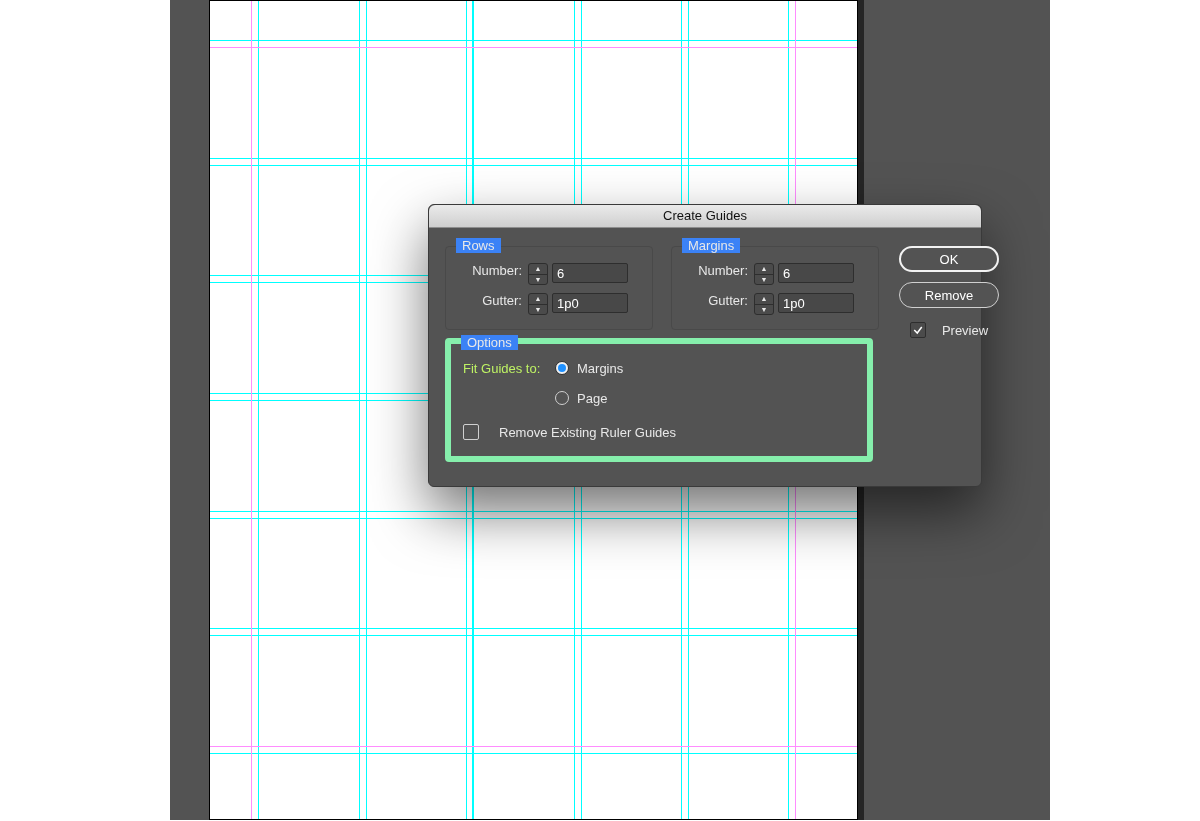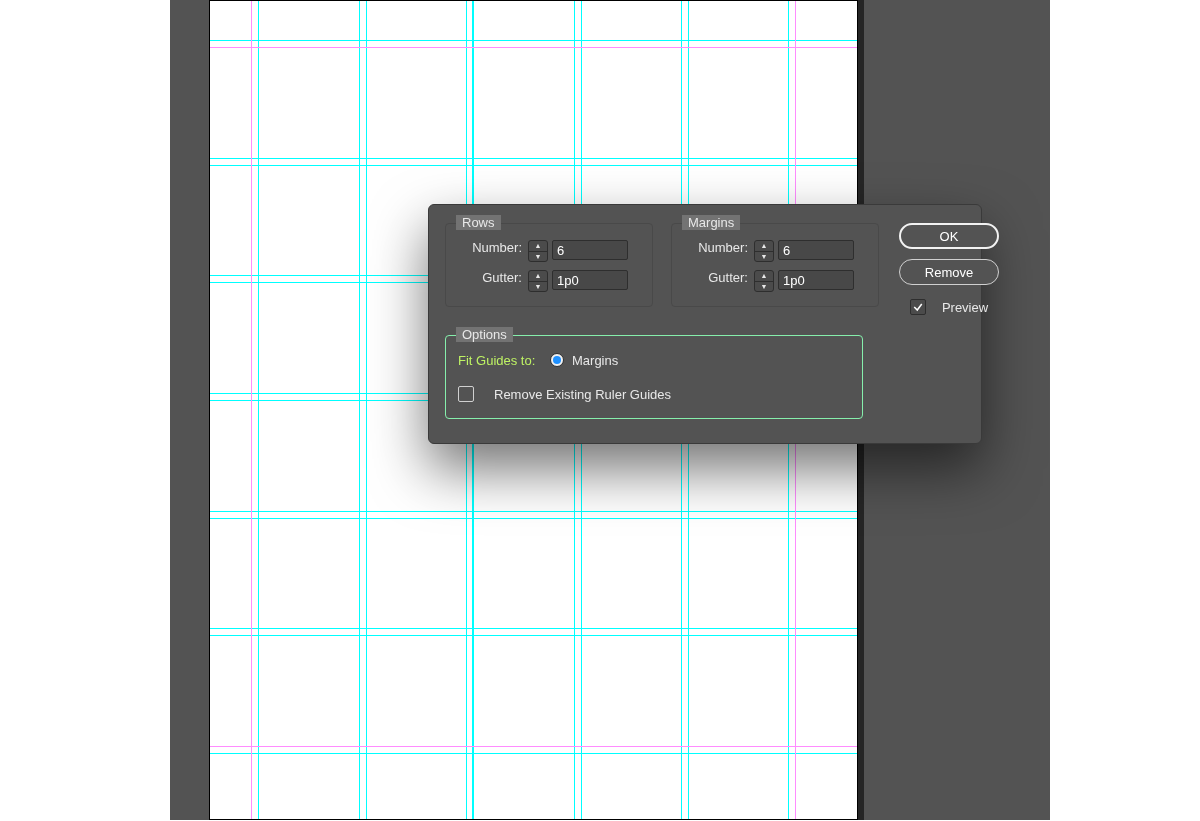--- a/index.html
+++ b/index.html
@@ -95,21 +95,21 @@
     border: 1px solid #494949;
     border-radius: 4px;
     padding: 8px 10px 14px 10px;
     position: relative;
   }
   .group-title {
     position: absolute;
     top: -9px;
     left: 10px;
     padding: 0 6px;
-    background: #737373;
+    background: #3b82f6;
     font-size: 13px;
     color: #e8e8e8;
   }
 
   .row {
     display: flex;
     align-items: flex-start;
     margin-top: 8px;
     height: 22px;
   }
@@ -203,23 +203,22 @@
     display: inline-flex;
     align-items: center;
     justify-content: center;
     cursor: pointer;
   }
   .checkbox svg { width: 12px; height: 12px; }
   .checkbox svg path { stroke: #fff; stroke-width: 2; fill: none; }
 
   
   .options-group {
-    margin-top: 20px;
     width: 392px;
-    border: 1px solid #86efac;
+    border: 6px solid #86efac;
     border-radius: 4px;
     padding: 12px 12px 16px 12px;
     position: relative;
   }
   .options-group .group-title { top: -9px; }
 
   .fit-row {
     display: flex;
     align-items: center;
     height: 24px;
@@ -298,20 +297,21 @@
         <div class="guide v magenta" style="left: 41px;"></div>
         <div class="guide v magenta" style="left: 585px;"></div>
         <div class="guide h magenta" style="top: 46px;"></div>
         <div class="guide h magenta" style="top: 745px;"></div>
       </div>
   </div>
 </div>
 
 <div class="dialog">
 
+  <div class="dialog-titlebar">Create Guides</div>
 
   <div class="dialog-body">
 
     <div class="main-cols">
       <div class="field-groups">
 
         <div class="group">
           <div class="group-title">Rows</div>
           <div class="row">
             <label>Number:</label>
@@ -369,20 +369,24 @@
     <div class="options-group">
       <div class="group-title">Options</div>
 
       <div class="fit-row">
         <span class="fit-label">Fit Guides to:</span>
         <span class="radio selected" id="radio-margins">
             <span class="dot"></span>
           </span>
         <span>Margins</span>
       </div>
+      <div class="fit-row offset">
+        <span class="radio empty" id="radio-page"></span>
+        <span>Page</span>
+      </div>
 
       <div class="remove-row">
         <span class="square" id="remove-check"></span>
         <span>Remove Existing Ruler Guides</span>
       </div>
     </div>
 
   </div>
 </div>
 

